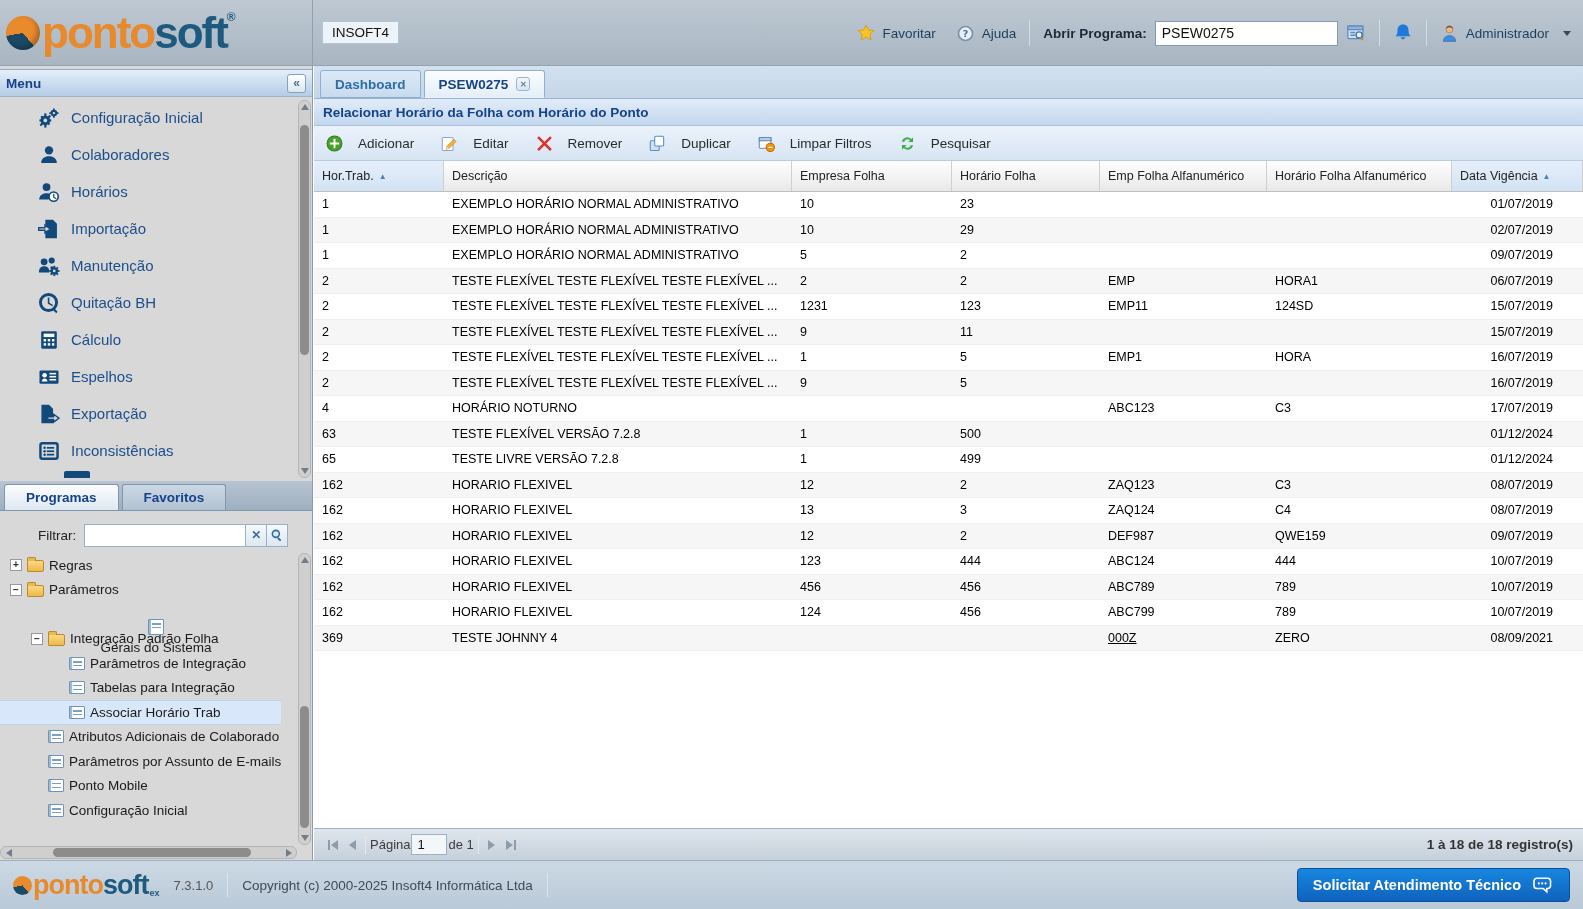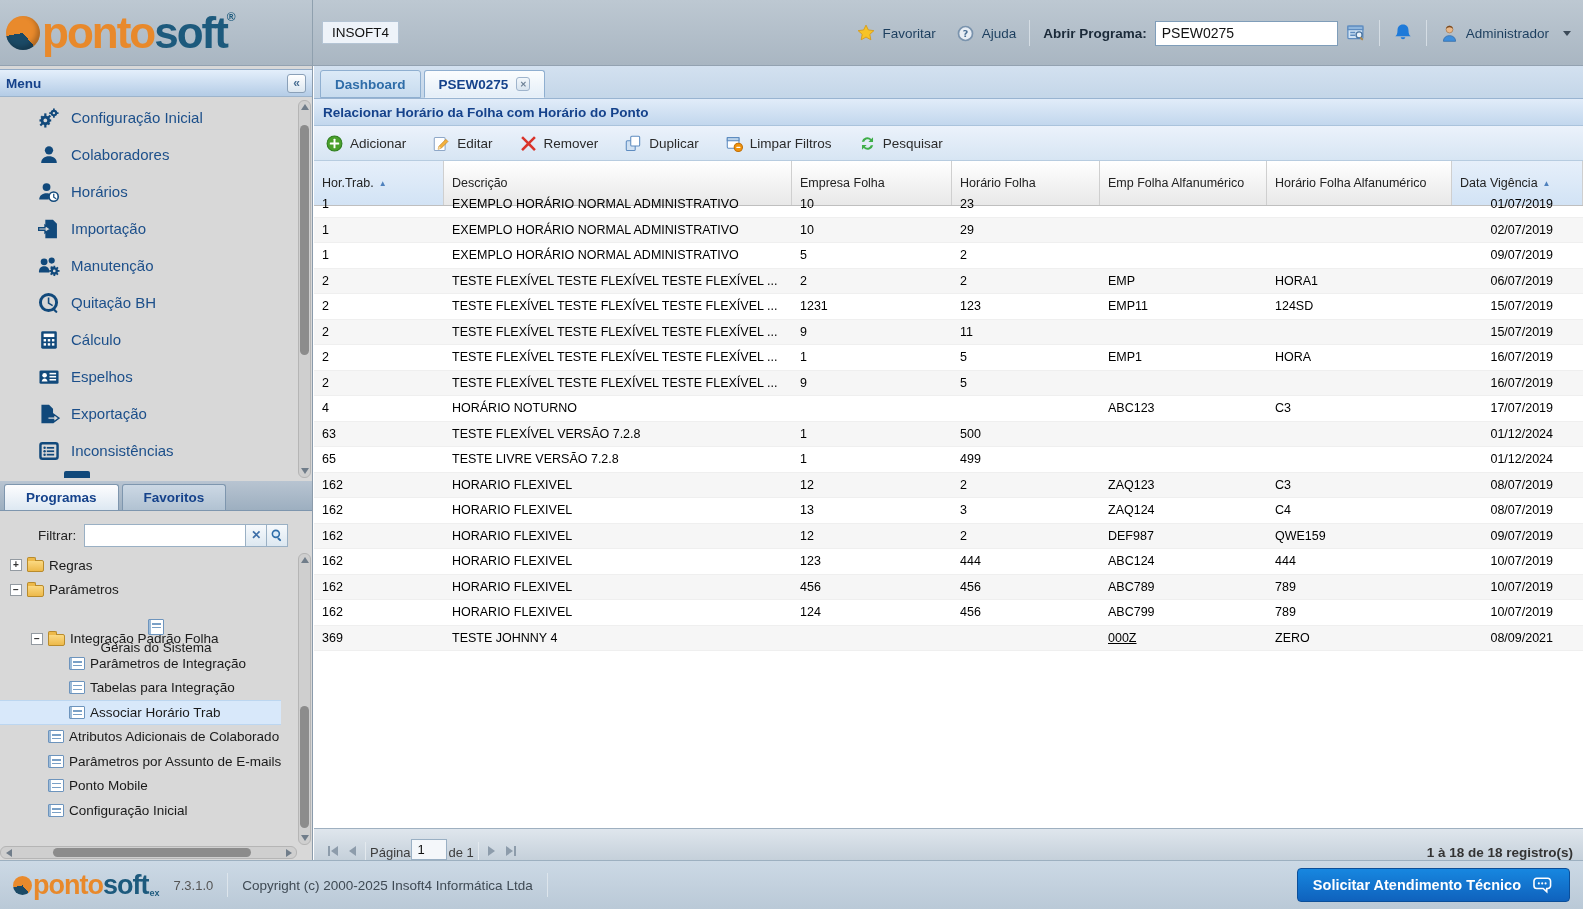--- a/index.html
+++ b/index.html
@@ -79,39 +79,39 @@
   
   .content{position:absolute;left:314px;top:66px;width:1269px;height:794px;background:#fff;}
   .tabstrip{position:absolute;top:0;left:0;right:0;height:33px;background:linear-gradient(#d3e1f0,#c4d6e8);border-bottom:1px solid #99b4d1;display:flex;gap:3px;padding:4px 0 0 6px;}
   .mtab{display:flex;align-items:center;gap:8px;padding:0 14px;border:1px solid #8fafd0;border-radius:3px 3px 0 0;font-size:13.5px;font-weight:bold;cursor:pointer;}
   .mtab:not(.active){background:linear-gradient(#dceaf7,#c7dbee);color:#2f6da8;}
   .mtab.active{background:linear-gradient(#fbfdfe,#e4eef8);color:#15428b;border-bottom-color:#e9f1f9;}
   .tab-close{width:14px;height:14px;border:1px solid #9fb4cc;border-radius:3px;background:linear-gradient(#f2f7fb,#d8e4ef);display:flex;align-items:center;justify-content:center;font-size:8px;color:#6b7f94;cursor:pointer;}
   .tab-close::before{content:"\2715";}
   .titlebar{position:absolute;top:33px;left:0;right:0;height:27px;background:linear-gradient(#e1ecf9,#c2d7ed);border-bottom:1px solid #aac3dc;display:flex;align-items:center;padding:0 9px;font-size:13.5px;font-weight:bold;color:#15428b;}
   .toolbar{position:absolute;top:60px;left:0;right:0;height:35px;background:linear-gradient(#ebf2fb,#d7e5f3);border-bottom:1px solid #b7cce0;display:flex;align-items:center;padding:0 12px;gap:27px;}
-  .tbtn{display:flex;align-items:center;gap:7px;cursor:pointer;}
+  .tbtn{display:flex;align-items:center;gap:15px;cursor:pointer;}
   .tbtn .tlabel{font-size:13.5px;color:#2b2b2b;}
   .tbtn svg{width:17px;height:17px;}
 
   
-  .grid-head{position:absolute;top:95px;left:0;right:0;height:45px;display:flex;background:linear-gradient(#ffffff,#e8e8e8);border-bottom:1px solid #bfbfbf;}
+  .grid-head{position:absolute;top:95px;left:0;right:0;height:31px;display:flex;background:linear-gradient(#ffffff,#e8e8e8);border-bottom:1px solid #bfbfbf;}
   .gh{display:flex;align-items:center;padding:0 8px;font-size:12.5px;color:#222;border-right:1px solid #cfcfcf;cursor:pointer;overflow:hidden;white-space:nowrap;}
   .gh.sorted{background:linear-gradient(#e6effa,#d2e3f5);}
   .sort-arrow{margin-left:5px;font-size:8px;color:#4f81bd;}
   .sort-arrow::before{content:"\25B2";}
   .grid-body{position:absolute;top:126px;left:0;right:0;height:459px;}
   .grow{display:flex;height:25.5px;border-bottom:1px solid #efefef;cursor:pointer;}
   .grow:nth-child(even){background:#f6f6f6;}
   .gc{display:flex;align-items:center;padding:0 8px;font-size:12.5px;color:#000;overflow:hidden;white-space:nowrap;}
   .gc.right{justify-content:flex-end;padding-right:30px;}
   .grid-filler{position:absolute;top:585px;left:0;right:0;bottom:32px;background:#fff;}
 
   
-  .pager{position:absolute;left:0;right:0;bottom:0;height:32px;background:linear-gradient(#dfe6ed,#c5d0da);border-top:1px solid #9fb0c0;display:flex;align-items:flex-end;padding:0 10px;font-size:13px;color:#3c3c3c;gap:1px;}
+  .pager{position:absolute;left:0;right:0;bottom:0;height:32px;background:linear-gradient(#dfe6ed,#c5d0da);border-top:1px solid #9fb0c0;display:flex;align-items:center;padding:0 10px;font-size:13px;color:#3c3c3c;gap:1px;}
   .pgic{width:18px;height:18px;display:flex;align-items:center;justify-content:center;cursor:pointer;gap:1px;}
   .pg-tri-l{width:0;height:0;border-top:5px solid transparent;border-bottom:5px solid transparent;border-right:7px solid #8d9cab;}
   .pg-tri-r{width:0;height:0;border-top:5px solid transparent;border-bottom:5px solid transparent;border-left:7px solid #8d9cab;}
   .pg-bar{width:2px;height:10px;background:#8d9cab;}
   .psep{width:1px;height:18px;background:#a7b4c1;border-right:1px solid #e3e9ee;margin:0 3px;}
   .page-input{width:36px;height:21px;border:1px solid #9ab0c4;background:#f4f7fa;font-family:"Liberation Sans",sans-serif;font-size:13px;padding:0 5px;color:#111;}
   .records{margin-left:auto;font-weight:bold;color:#333;font-size:13.5px;}
 
   
   .footer{position:absolute;left:0;bottom:0;width:1583px;height:49px;background:linear-gradient(#ccd9e5,#bac9d7);border-top:1px solid #9db0c0;display:flex;align-items:center;padding:0 13px;gap:14px;}

